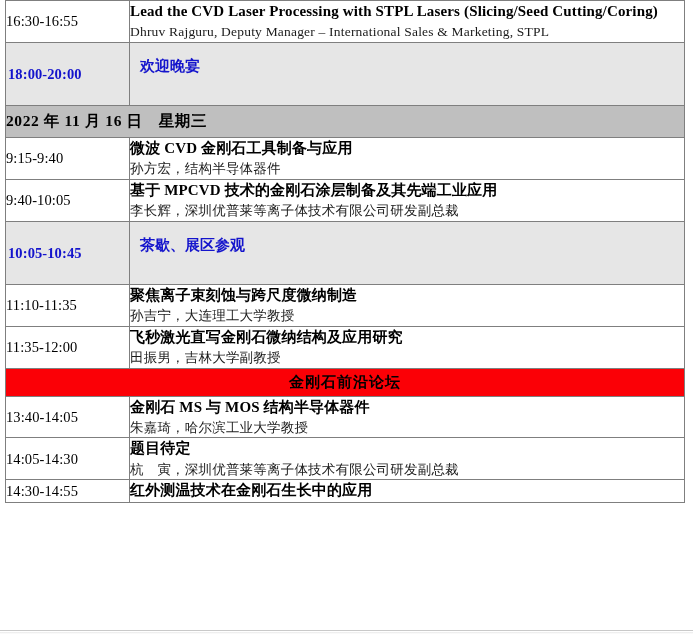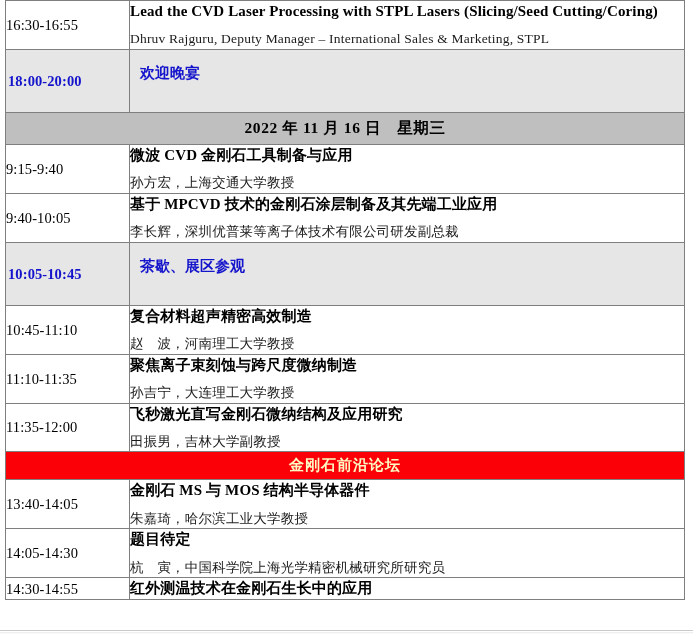--- a/index.html
+++ b/index.html
@@ -71,21 +71,21 @@
   .title.justify {
     text-align: justify;
     text-align-last: left;
     padding-right: 8px;
   }
   .speaker {
     font-size: 13.5px;
     font-weight: normal;
     color: #1a1a1a;
     line-height: 1.45;
-    margin-top: 7px;
+    margin-top: 0;
     letter-spacing: 0.2px;
   }
 
   
   tr.break td {
     background: #e6e6e6;
   }
   tr.break .time {
     color: #1414cc;
     font-weight: bold;
@@ -95,33 +95,33 @@
   tr.break .session {
     color: #1414cc;
     font-weight: bold;
     font-size: 15px;
     padding: 5px 0 20px 10px;
   }
 
   
   tr.dateheader td {
     background: #bfbfbf;
-    text-align: center;
+    text-align: left;
     font-size: 15.5px;
     font-weight: bold;
     color: #000000;
     padding: 5px 0;
     letter-spacing: 0.6px;
   }
 
   
   tr.banner td {
     background: #fb0006;
     text-align: center;
-    color: #fef9c3;
+    color: #000000;
     font-weight: bold;
     font-size: 15px;
     padding: 4px 0;
     letter-spacing: 1px;
   }
 
   
   tr.clip-top td {
     height: 4px;
     border-bottom: 1px solid #7f7f7f;
@@ -174,42 +174,35 @@
             <td class="time">18:00-20:00</td>
             <td class="session">欢迎晚宴</td>
           </tr>
           <tr class="dateheader">
             <td colspan="2">2022 年 11 月 16 日　星期三</td>
           </tr>
           <tr class="session-row">
             <td class="time">9:15-9:40</td>
             <td class="session">
               <div class="title">微波 CVD 金刚石工具制备与应用</div>
-              <div class="speaker">孙方宏，上海交通大学教授</div>
+              <div class="speaker">孙方宏，结构半导体器件</div>
             </td>
           </tr>
           <tr class="session-row">
             <td class="time">9:40-10:05</td>
             <td class="session">
               <div class="title">基于 MPCVD 技术的金刚石涂层制备及其先端工业应用</div>
               <div class="speaker">李长辉，深圳优普莱等离子体技术有限公司研发副总裁</div>
             </td>
           </tr>
           <tr class="break">
             <td class="time">10:05-10:45</td>
             <td class="session">茶歇、展区参观</td>
           </tr>
           <tr class="session-row">
-            <td class="time">10:45-11:10</td>
-            <td class="session">
-              <div class="title">复合材料超声精密高效制造</div>
-              <div class="speaker">赵　波，河南理工大学教授</div>
-            </td>
-          </tr>
-          <tr class="session-row">
             <td class="time">11:10-11:35</td>
             <td class="session">
               <div class="title">聚焦离子束刻蚀与跨尺度微纳制造</div>
               <div class="speaker">孙吉宁，大连理工大学教授</div>
             </td>
           </tr>
           <tr class="session-row">
             <td class="time">11:35-12:00</td>
             <td class="session">
               <div class="title">飞秒激光直写金刚石微纳结构及应用研究</div>
@@ -223,21 +216,21 @@
             <td class="time">13:40-14:05</td>
             <td class="session">
               <div class="title">金刚石 MS 与 MOS 结构半导体器件</div>
               <div class="speaker">朱嘉琦，哈尔滨工业大学教授</div>
             </td>
           </tr>
           <tr class="session-row">
             <td class="time">14:05-14:30</td>
             <td class="session">
               <div class="title">题目待定</div>
-              <div class="speaker">杭　寅，中国科学院上海光学精密机械研究所研究员</div>
+              <div class="speaker">杭　寅，深圳优普莱等离子体技术有限公司研发副总裁</div>
             </td>
           </tr>
           <tr class="session-row">
             <td class="time">14:30-14:55</td>
             <td class="session">
               <div class="title">红外测温技术在金刚石生长中的应用</div>
             </td>
           </tr>
         </tbody>
     </table>

